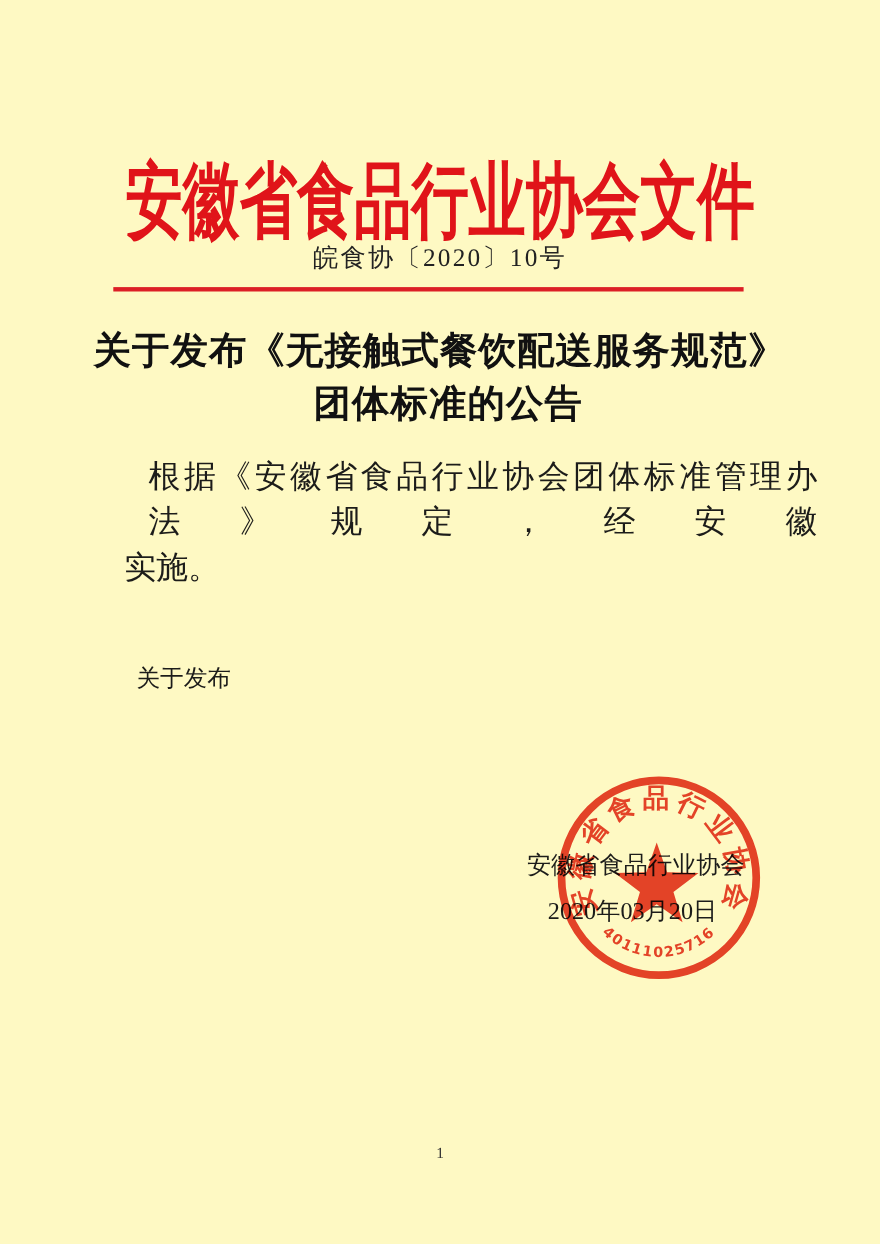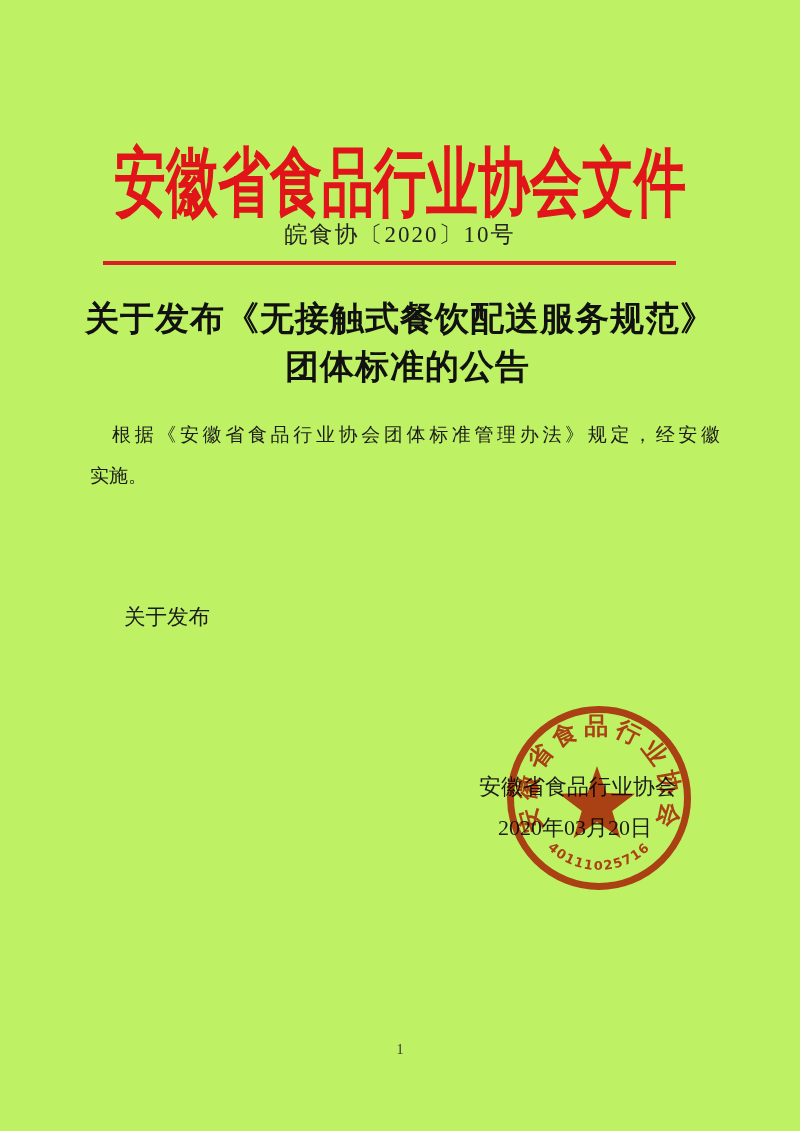--- a/index.html
+++ b/index.html
@@ -1,19 +1,19 @@
 <!DOCTYPE html>
 <html><head>
 <meta charset="utf-8">
 <style>
   html,body{margin:0;padding:0;background:#ffffff;}
   .page{
     position:relative;
     width:800px;height:1131px;
-    background:#bef264;
+    background:#fef9c3;
     overflow:hidden;
     font-family:"Liberation Serif","DejaVu Serif",serif;
     color:#1c1c1a;
   }
   
   .org-title{
     position:absolute;left:0;right:0;top:133px;
     text-align:center;
     font-size:52px;font-weight:bold;
     color:#e01419;
@@ -41,22 +41,22 @@
     text-align:center;
     font-size:34px;font-weight:bold;
     color:#111;
     font-family:"Liberation Sans","DejaVu Sans",sans-serif;
     letter-spacing:1px;
   }
   .subject-line.l1{top:296px;}
   .subject-line.l2{top:344px;margin-left:15px;}
   
   .body-block{
-    position:absolute;left:90px;top:414px;width:630px;
-    font-size:19px;line-height:41px;
+    position:absolute;left:113px;top:414px;width:630px;
+    font-size:29px;line-height:41px;
   }
   .body-line{width:100%;}
   .body-line.fill{text-align:justify;text-align-last:justify;}
   .body-line.indent{padding-left:22px;box-sizing:border-box;}
   .closing{
     position:absolute;left:124px;top:602px;
     font-size:21.5px;
   }
   
   .sig-org{

